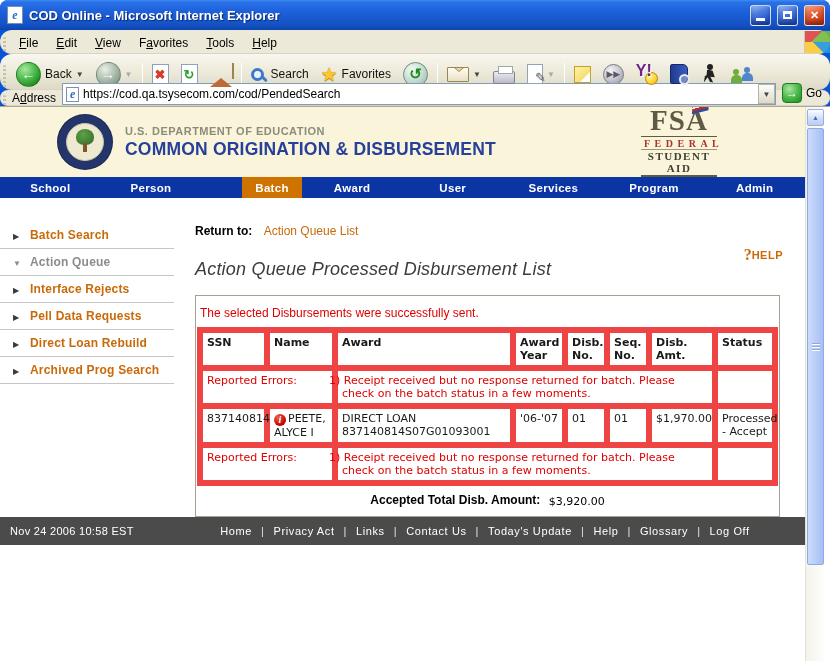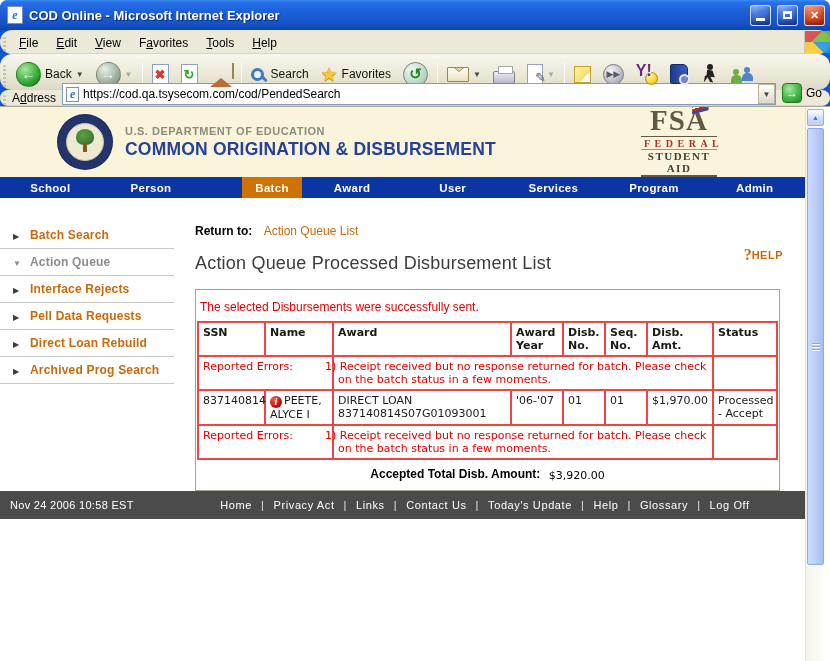--- a/index.html
+++ b/index.html
@@ -120,31 +120,31 @@
   .sideitem { display:flex; align-items:baseline; gap:8px; padding:6px 0 6px 13px; margin:0 14px 0 0; border-bottom:1px solid #C6C6C6; cursor:pointer; }
   .sideitem .arrow { font-size:8px; color:#3A3A3A; flex:none; width:9px; }
   .sideitem.sel .arrow { color:#8C8C8C; }
   .sideitem .slabel { font-size:12px; font-weight:bold; color:#C96A0A; letter-spacing:.2px; }
   .sideitem.sel .slabel { color:#8C8C8C; }
 
   .main { flex:1; position:relative; padding:26px 22px 0 7px; }
   .returnline { font-size:12px; }
   .returnlabel { font-weight:bold; color:#000; }
   .returnlink { color:#C96A0A; margin-left:8px; cursor:pointer; }
-  .pagetitle { margin-top:15px; font-size:18px; color:#3C3C3C; letter-spacing:.2px; }
+  .pagetitle { margin-top:21px; font-size:18px; color:#3C3C3C; letter-spacing:.2px;font-style:italic; }
   .helpbox { position:absolute; top:48px; right:22px; display:flex; align-items:center; color:#C96A0A; cursor:pointer; }
   .helpq { font-size:16px; font-weight:bold; font-family:"Liberation Serif",serif; }
   .helplbl { font-size:11px; font-weight:bold; letter-spacing:.5px; }
 
   .panel { margin-top:15px; width:585px; border:1px solid #A6A291; padding:1px; background:#fff; }
   .msghdr { background:linear-gradient(180deg,#E2DfD4,#D2CEC0); border:1px solid #8A8778; box-shadow:inset 1px 1px 0 #FFFFFF; padding:3px 7px; font-size:12px; font-weight:bold; color:#1A1A1A; }
   .successmsg { color:#E00000; font-size:12px; padding:9px 4px 7px 3px; }
 
   table.disb { border-collapse:collapse; width:100%; table-layout:fixed; font-family:"DejaVu Sans",sans-serif; font-size:11px; color:#1A1A1A; }
-  table.disb th, table.disb td { border:2px solid #ef4444; vertical-align:top; padding:3px 4px; text-align:left; }
+  table.disb th, table.disb td { border:6px solid #ef4444; vertical-align:top; padding:3px 4px; text-align:left; }
   table.disb th { font-weight:bold; white-space:pre-line; }
   td.award, td.yearcell { white-space:pre-line; }
   td.yearcell { white-space:nowrap; }
   .infoicon { display:inline-block; width:12px; height:12px; border-radius:50%; background:radial-gradient(circle at 35% 30%,#F06048,#C00000 70%); color:#fff; font-family:"Liberation Serif",serif; font-weight:bold; font-style:italic; font-size:10px; line-height:12px; text-align:center; margin-right:2px; vertical-align:-1px; }
   tr.errrow td { color:#E00000; }
   td.errmsg { padding:4px 6px 6px 19px; text-indent:-13px; }
   .totalrow { text-align:center; padding:7px 4px 8px; font-size:12px; }
   .totallabel { font-weight:bold; color:#000; }
   .totalvalue { font-family:"DejaVu Sans",sans-serif; font-size:11px; margin-left:5px; position:relative; top:1px; }
 

